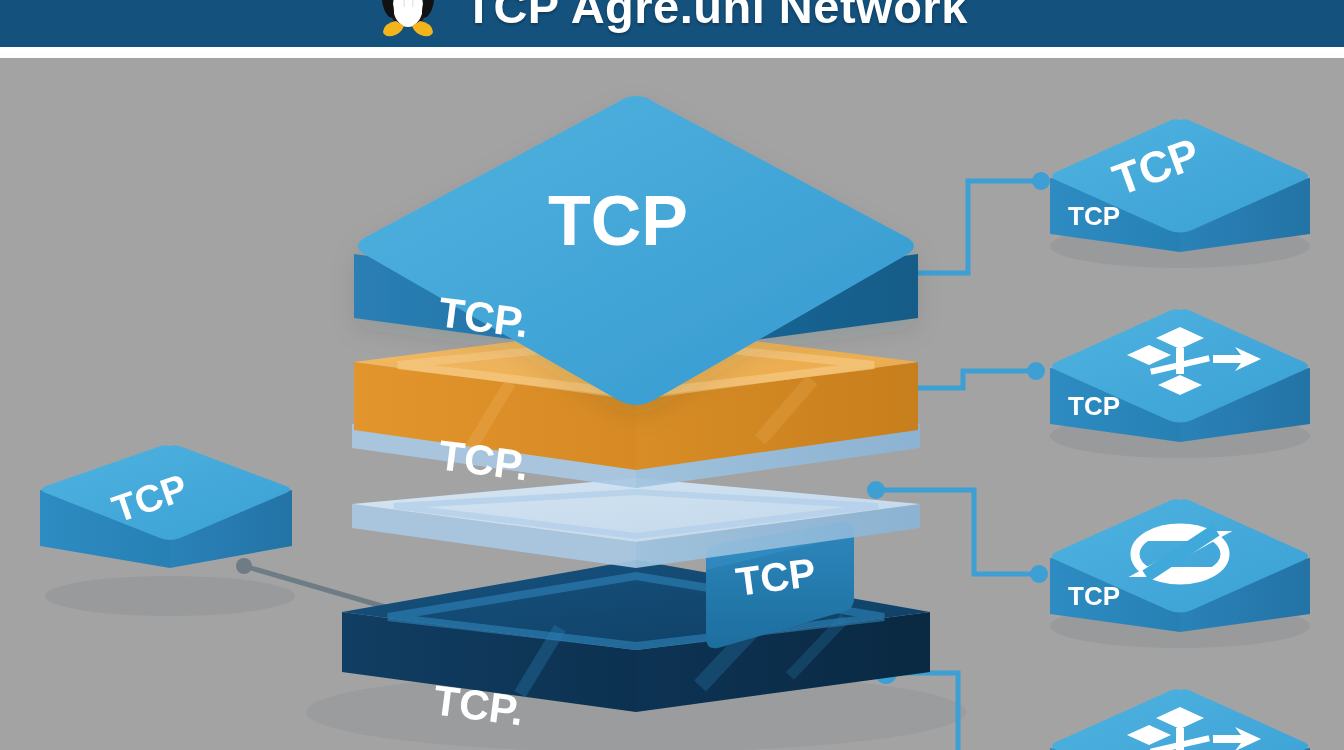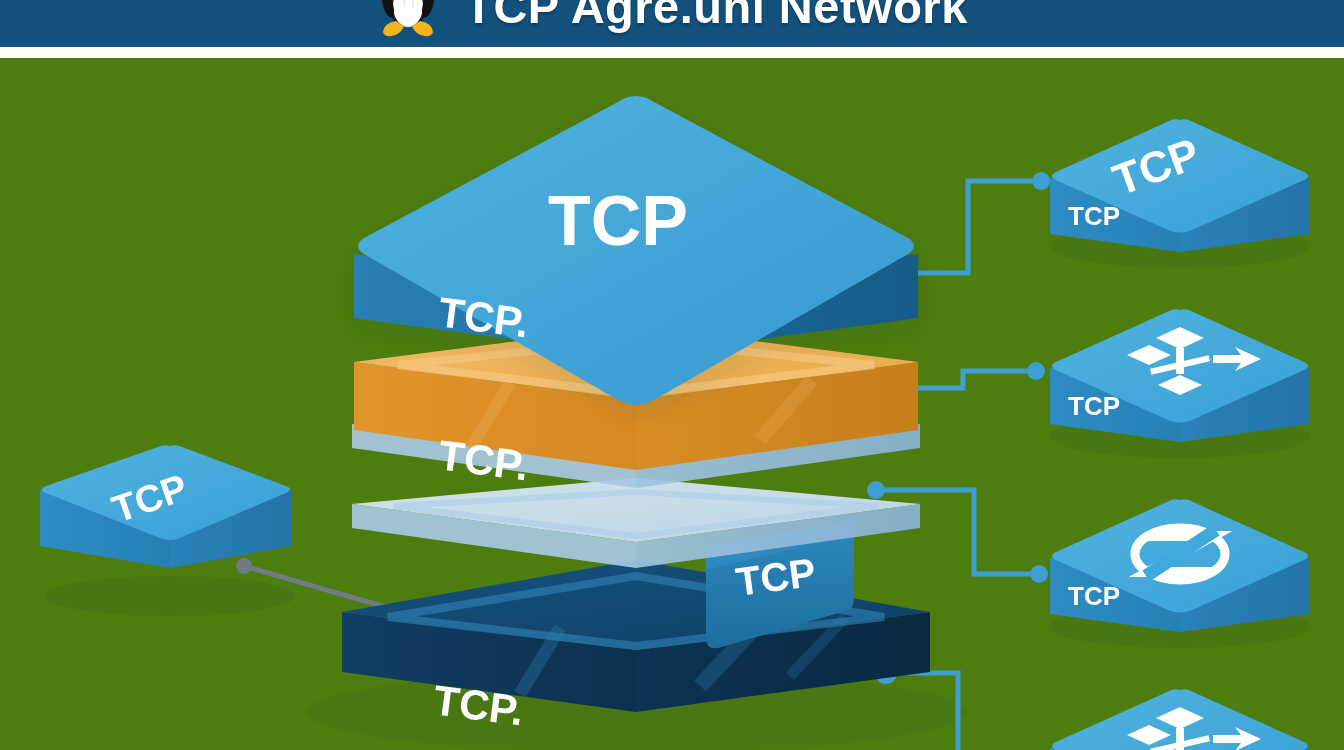--- a/index.html
+++ b/index.html
@@ -2,21 +2,21 @@
 <html><head>
 <meta charset="utf-8">
 <title>TCP Agre.uni Network</title>
 <style>
   * { margin:0; padding:0; box-sizing:border-box; }
   html,body{
     width:1344px; height:750px; overflow:hidden;
     background:#ffffff;
     font-family:"Liberation Sans", sans-serif;
   }
-  #stage{ position:relative; width:1344px; height:750px; background:#4d7c0f; overflow:hidden; }
+  #stage{ position:relative; width:1344px; height:750px; background:#a3a3a3; overflow:hidden; }
 
   
   #header{
     position:absolute; left:0; top:0; width:1344px; height:47px;
     background:#14517C; overflow:hidden; z-index:40;
   }
   #header-inner{
     position:absolute; left:0; top:-34px; width:1344px; height:80px;
     display:flex; align-items:center; justify-content:center; gap:24px;
   }

